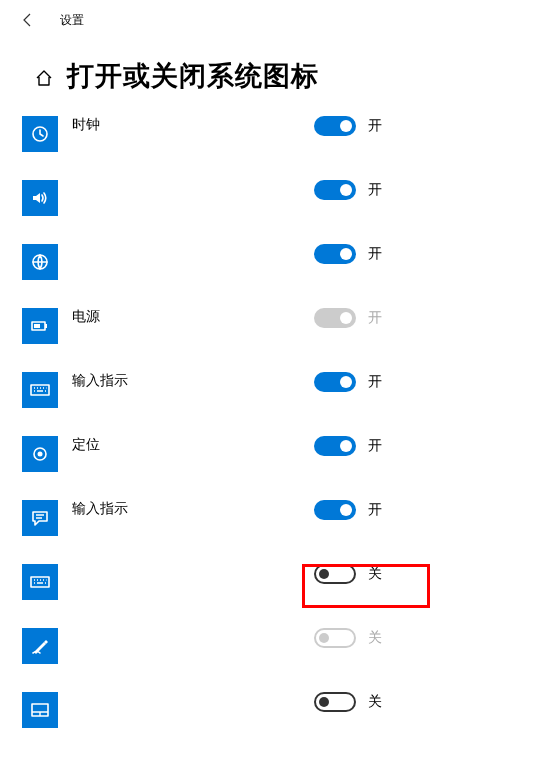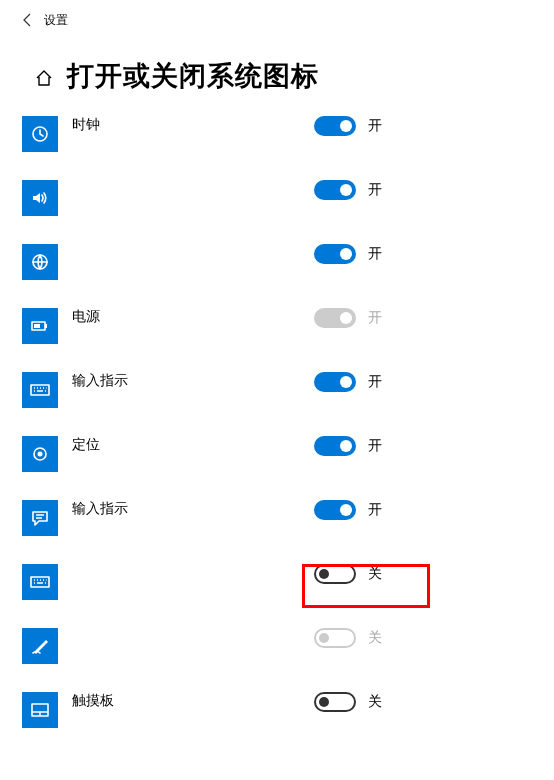--- a/index.html
+++ b/index.html
@@ -21,21 +21,21 @@
   .back-btn {
     width: 20px;
     display: flex;
     align-items: center;
     justify-content: center;
     color: #333;
     cursor: pointer;
   }
   .header-title {
     font-size: 12px;
-    margin-left: 6px;
+    margin-left: 22px;
     color: #000;
   }
   .title-row {
     display: flex;
     align-items: center;
     margin-top: 18px;
     padding-left: 35px;
   }
   .home-btn {
     width: 18px;
@@ -303,19 +303,18 @@
         <div class="toggle-label disabled">关</div>
       </div>
     </div>
     <div class="row">
       <div class="icon-tile">
         <svg width="22" height="20" viewBox="0 0 22 20">
           <rect x="3" y="4" width="16" height="12" stroke="#fff" stroke-width="1.6" fill="none" stroke-linecap="round" stroke-linejoin="round"></rect>
           <path d="M3 12 H19 M11 12 V16" stroke="#fff" stroke-width="1.4"></path>
         </svg>
       </div>
-      <div class="row-label">触摸板</div>
       <div class="toggle-wrap">
         <div class="toggle off"></div>
         <div class="toggle-label">关</div>
       </div>
     </div>
   </div>
 
 </body></html>

